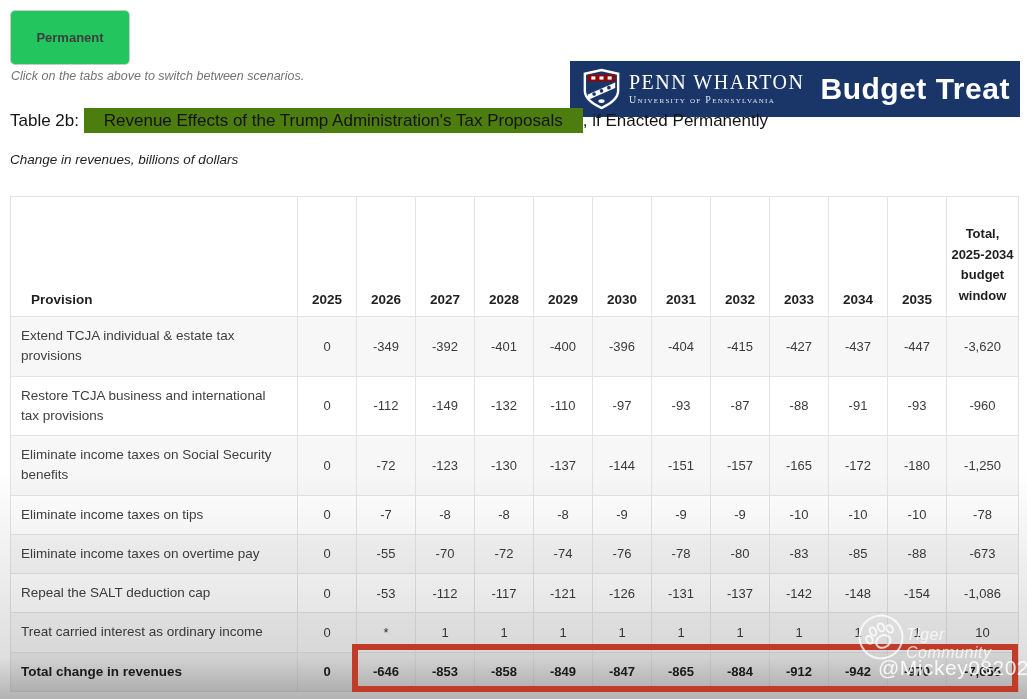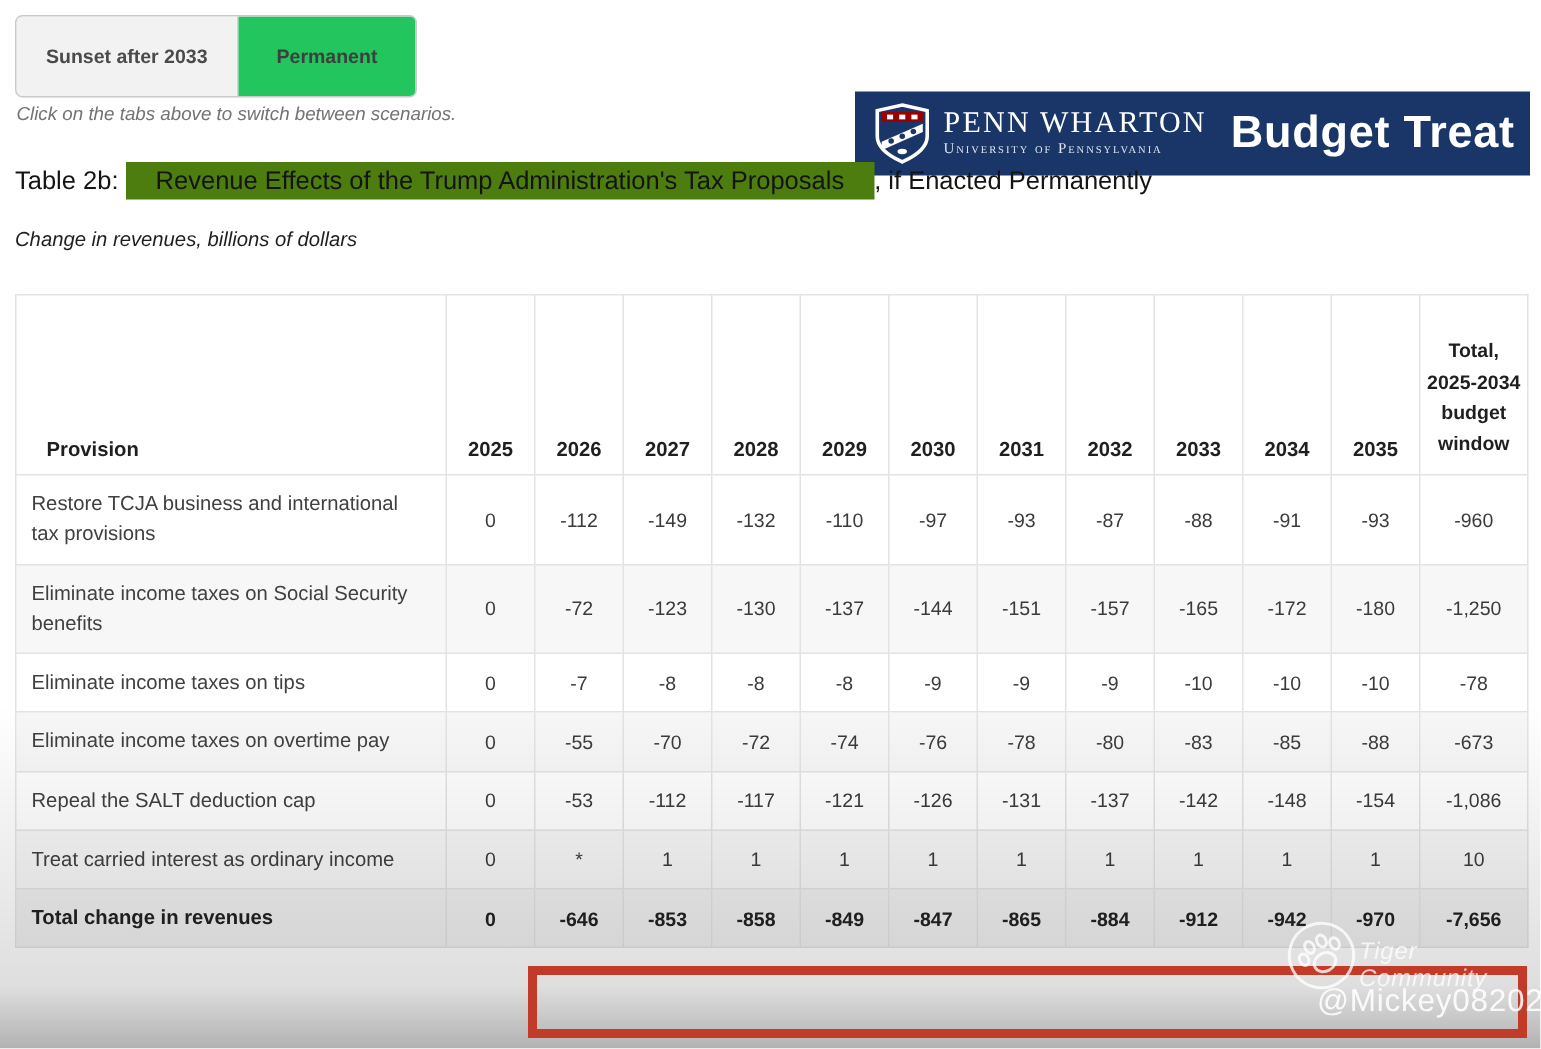--- a/index.html
+++ b/index.html
@@ -83,21 +83,20 @@
     left:906px; top:626px; font-size:16px; color:rgba(255,255,255,0.75); letter-spacing:0.5px;font-style:italic;
   }
   .wm-handle {
     left:878px; top:656px; font-size:21px; color:rgba(255,255,255,0.88); letter-spacing:0.5px;
   }
 </style>
 </head>
 <body>
 
 <div class="tab-group">
-  <div class="tab inactive">Sunset after 2033</div>
   <div class="tab active">Permanent</div>
 </div>
 <div class="tab-note">Click on the tabs above to switch between scenarios.</div>
 
 <div class="logo-banner">
   <svg class="shield" width="37" height="42" viewBox="0 0 40 44">
     <path d="M20 1.5 L38 5.5 V24 C38 35 21 42 20 42.5 C19 42 2 35 2 24 V5.5 Z" fill="#1a3668" stroke="#ffffff" stroke-width="2.6"></path>
     <rect x="5.2" y="6.5" width="29.6" height="7.2" fill="#990000"></rect>
     <rect x="9" y="8.4" width="4.4" height="3.4" fill="#ffffff"></rect>
     <rect x="17.8" y="8.4" width="4.4" height="3.4" fill="#ffffff"></rect>
@@ -146,20 +145,35 @@
           <th class="year-h">2030</th>
           <th class="year-h">2031</th>
           <th class="year-h">2032</th>
           <th class="year-h">2033</th>
           <th class="year-h">2034</th>
           <th class="year-h">2035</th>
           <th class="total-h">Total, 2025-2034 budget window</th>
         </tr>
       </thead>
     <tbody>
+        <tr class="shade">
+          <td class="prov">Extend TCJA individual &amp; estate tax provisions</td>
+          <td class="val">0</td>
+          <td class="val">-349</td>
+          <td class="val">-392</td>
+          <td class="val">-401</td>
+          <td class="val">-400</td>
+          <td class="val">-396</td>
+          <td class="val">-404</td>
+          <td class="val">-415</td>
+          <td class="val">-427</td>
+          <td class="val">-437</td>
+          <td class="val">-447</td>
+          <td class="val">-3,620</td>
+        </tr>
         <tr class="plain">
           <td class="prov">Restore TCJA business and international tax provisions</td>
           <td class="val">0</td>
           <td class="val">-112</td>
           <td class="val">-149</td>
           <td class="val">-132</td>
           <td class="val">-110</td>
           <td class="val">-97</td>
           <td class="val">-93</td>
           <td class="val">-87</td>

